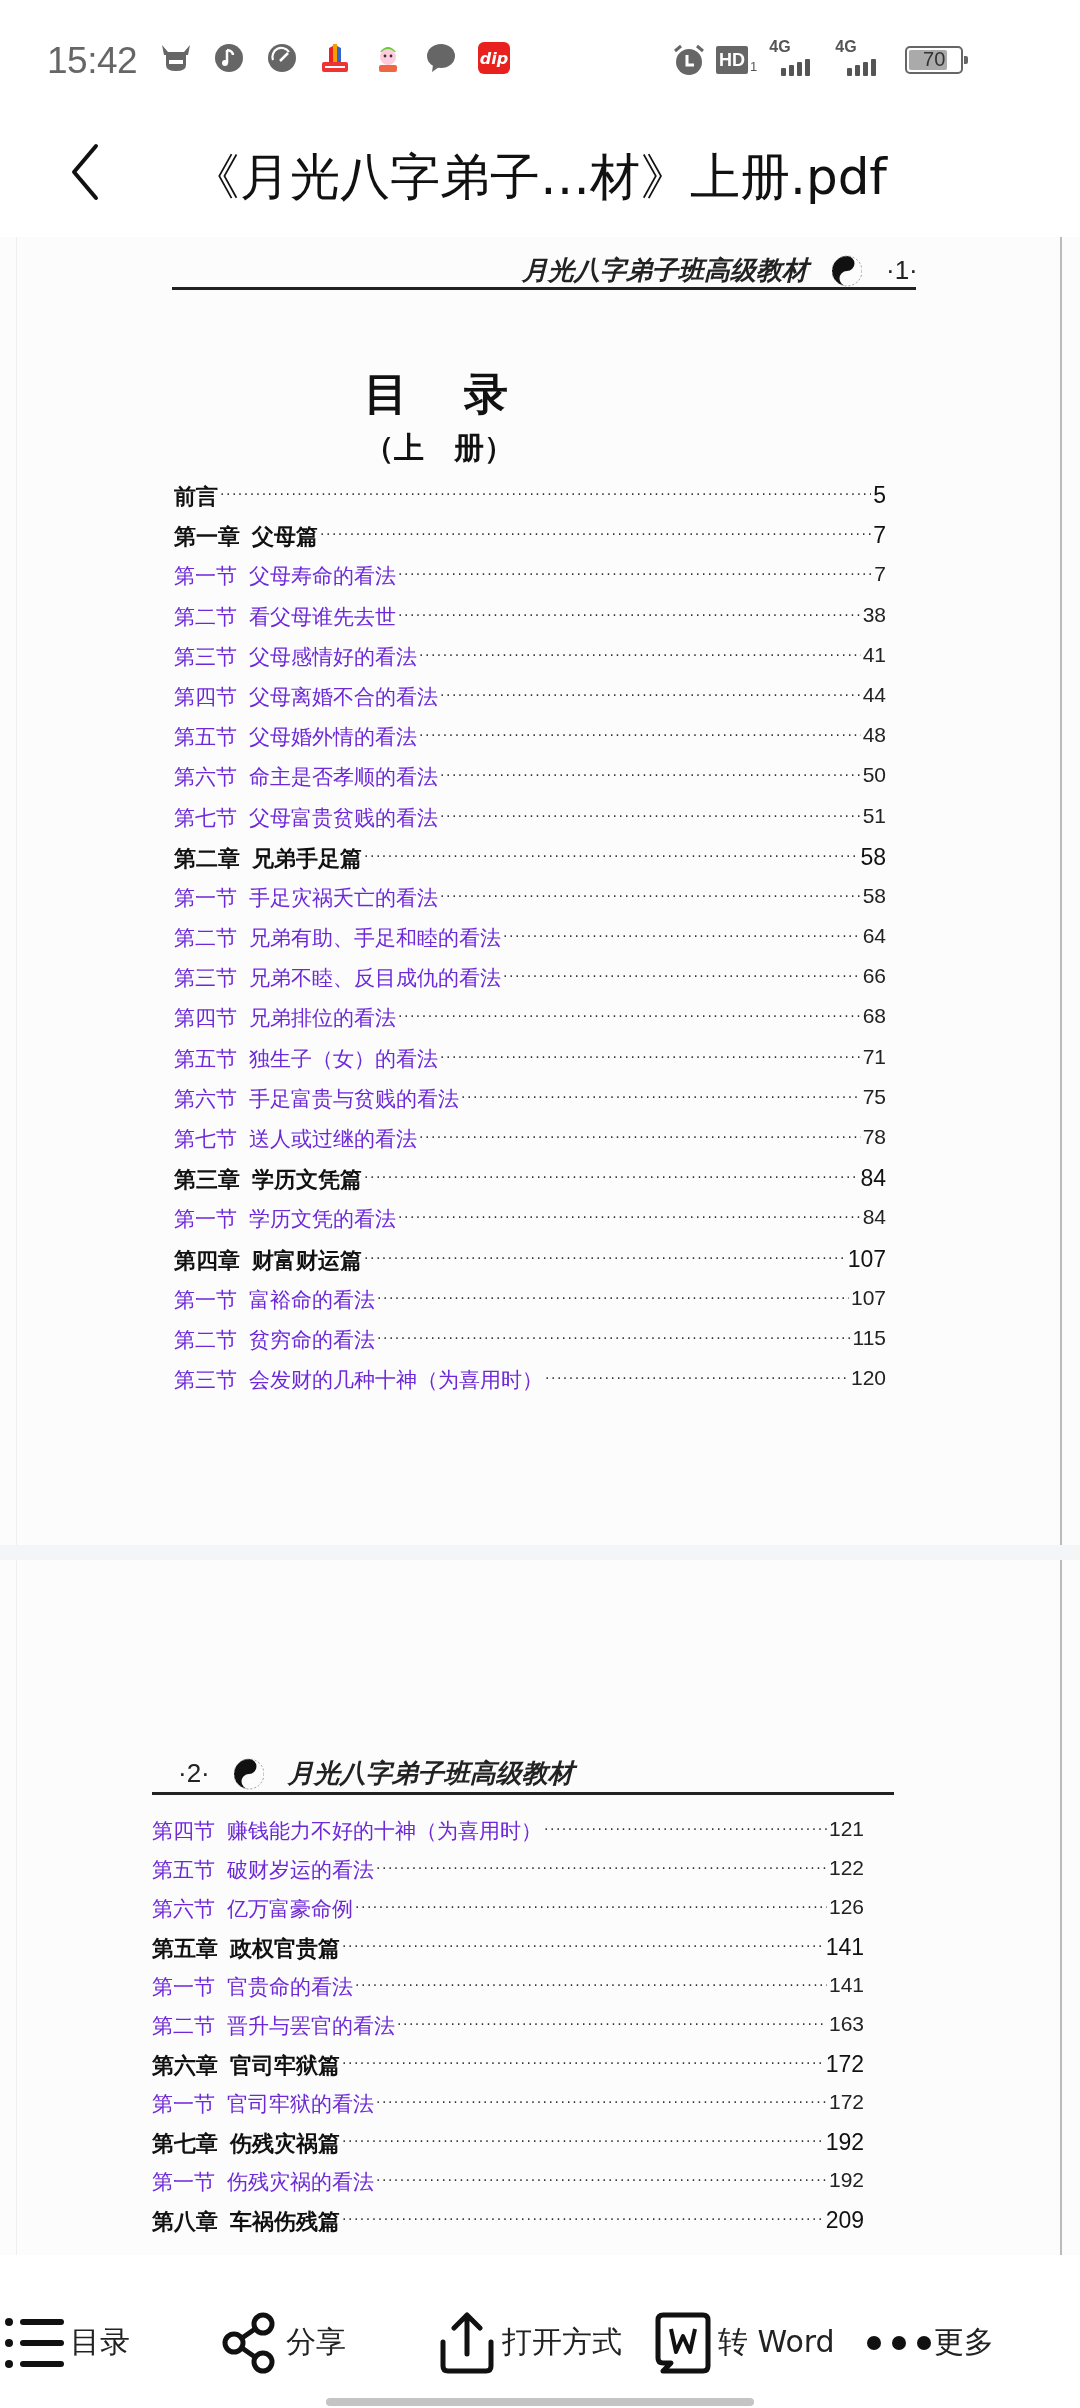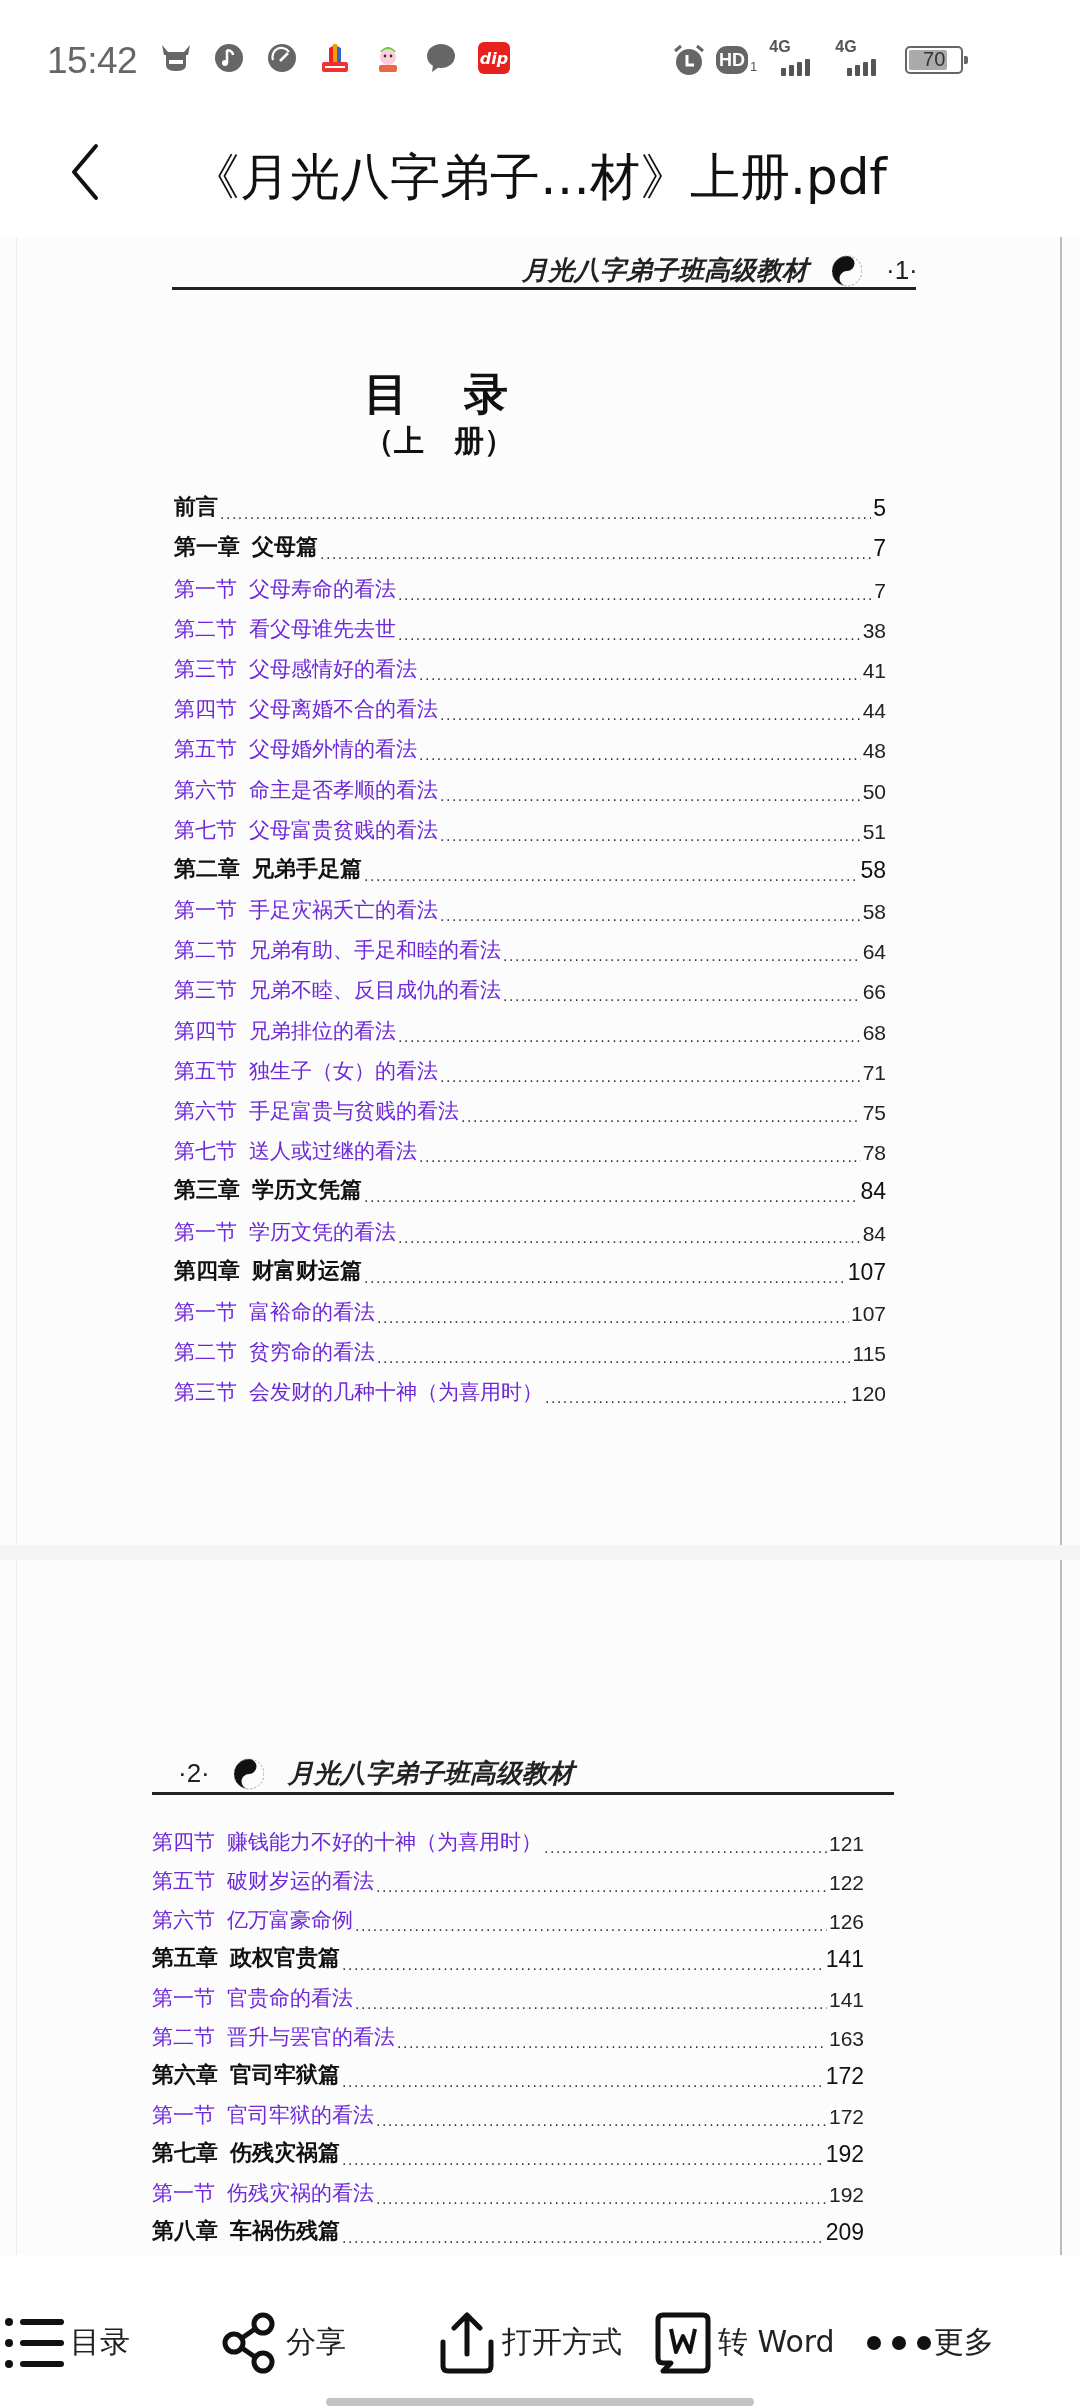--- a/index.html
+++ b/index.html
@@ -34,21 +34,21 @@
   .page-1 { top: 0; height: 1308px; }
   .page-2 { top: 1323px; height: 720px; }
 
   .running-head { position: absolute; font-family: "DejaVu Serif", serif; font-style: italic; font-weight: bold; font-size: 26px; color: #222; display: flex; align-items: center; gap: 24px; white-space: nowrap; }
   .head-line { position: absolute; height: 3px; background: #222; }
   .yin-yang { width: 30px; height: 34px; display: inline-block; }
   .pnum { font-family: "Liberation Sans", sans-serif; font-style: normal; font-weight: normal; font-size: 26px; }
 
   .toc-title { position: absolute; left: 0; width: 878px; text-align: center; font-weight: bold; color: #111; font-family: "DejaVu Sans", sans-serif; }
   .toc-list { position: absolute; }
-  .toc-row { position: relative; display: flex; align-items: flex-end; height: 40.2px; white-space: nowrap; cursor: pointer; }
+  .toc-row { position: relative; display: flex; align-items: flex-start; height: 40.2px; white-space: nowrap; cursor: pointer; }
   .toc-row .lbl { font-family: "DejaVu Serif", serif; font-size: 21px; color: #6d28d9; padding-right: 2px; }
   .toc-row.chapter .lbl { font-family: "DejaVu Sans", sans-serif; font-weight: bold; font-size: 22px; color: #111; }
   .toc-row .lbl .num-part { margin-right: 12px; }
   .toc-row .dots { flex: 1; overflow: hidden; font-size: 14px; color: #333; letter-spacing: 1.5px; }
   .toc-row .dots::after { content: "................................................................................................................................................................"; }
   .toc-row .pg { font-family: "Liberation Sans", sans-serif; font-size: 21px; color: #222; padding-left: 2px; }
   .toc-row.chapter .pg { font-size: 23px; color: #111; }
 
   .page-2 .toc-row { height: 39px; }
 
@@ -116,21 +116,21 @@
         </svg>
     </span>
   </div>
   <div class="sb-right">
     <svg width="34" height="34" viewBox="0 0 34 34">
         <circle cx="17" cy="19" r="13" fill="#666"></circle>
         <path d="M3 8 L9 3 M31 8 L25 3" stroke="#666" stroke-width="3"></path>
         <path d="M15 12 L15 22 L22 22" stroke="#fff" stroke-width="3" fill="none"></path>
       </svg>
     <span style="display:flex;align-items:flex-end;gap:2px;">
-      <span style="background:#666;color:#fff;font-weight:bold;font-size:18px;padding:4px 3px;border-radius:11px;font-family:'Liberation Sans',sans-serif;line-height:20px;">HD</span>
+      <span style="background:#666;color:#fff;font-weight:bold;font-size:18px;padding:4px 3px;border-radius:2px;font-family:'Liberation Sans',sans-serif;line-height:20px;">HD</span>
       <span style="font-size:13px;color:#555;font-family:'Liberation Sans',sans-serif;">1</span>
     </span>
     <span class="sb-4g">
       <span class="lbl">4G</span>
       <span class="bars">
           <i style="height:8px"></i>
           <i style="height:11px"></i>
           <i style="height:14px"></i>
           <i style="height:17px"></i>
         </span>
@@ -171,21 +171,21 @@
       <svg class="yin-yang" viewBox="0 0 30 34">
           <path d="M15 2 A15 15 0 0 0 15 32 A7.5 7.5 0 0 1 15 17 A7.5 7.5 0 0 0 15 2 Z" fill="#111"></path>
           <circle cx="15" cy="17" r="15" fill="none" stroke="#999" stroke-width="1" stroke-dasharray="2 2"></circle>
           <circle cx="15" cy="24" r="2" fill="#fff"></circle>
         </svg>
       <span class="pnum">·1·</span>
     </div>
     <div class="head-line" style="left:172px; width:744px; top:50px;"></div>
 
     <div class="toc-title" style="top:128px; font-size:44px; letter-spacing:6px;">目　录</div>
-    <div class="toc-title" style="top:184px; font-size:30px;">（上　册）</div>
+    <div class="toc-title" style="top:191px; font-size:30px;">（上　册）</div>
 
     <div class="toc-list" style="left:174px; top:245px; width:712px;">
       <div class="toc-row chapter">
           <span class="lbl"><span class="num-part" style="margin-right: 0px;"></span><span>前言</span></span>
           <span class="dots"></span>
           <span class="pg">5</span>
         </div>
       <div class="toc-row chapter">
           <span class="lbl"><span class="num-part">第一章</span><span>父母篇</span></span>
           <span class="dots"></span>

